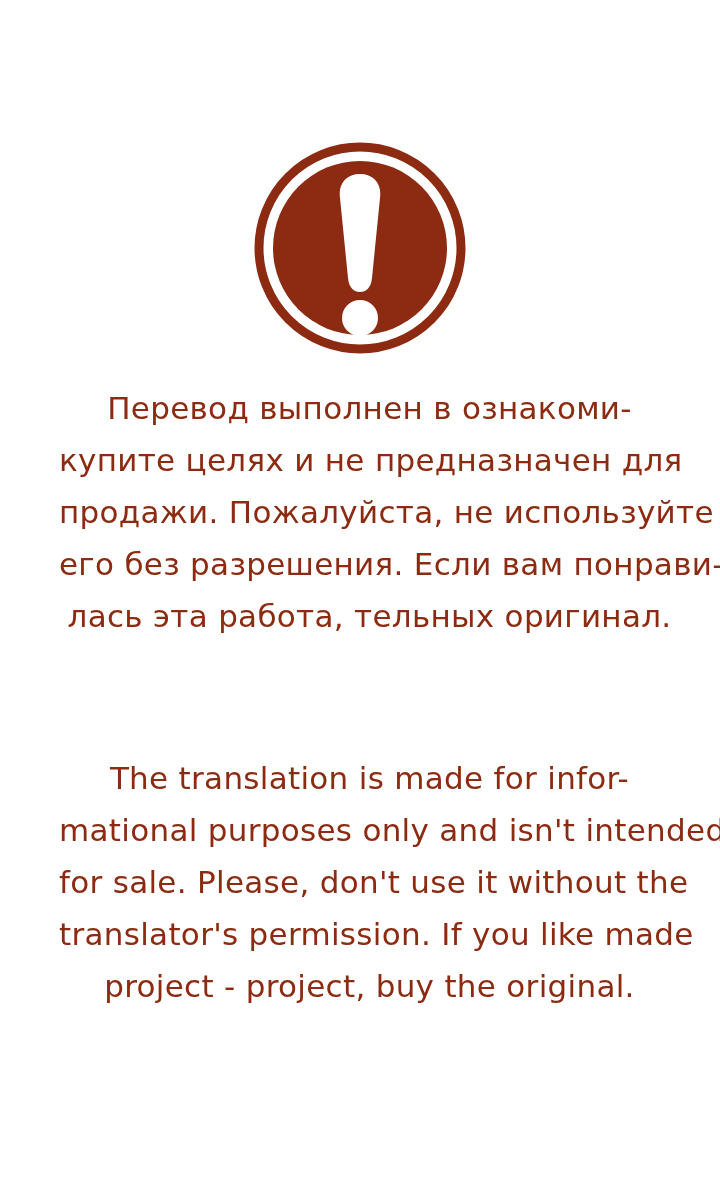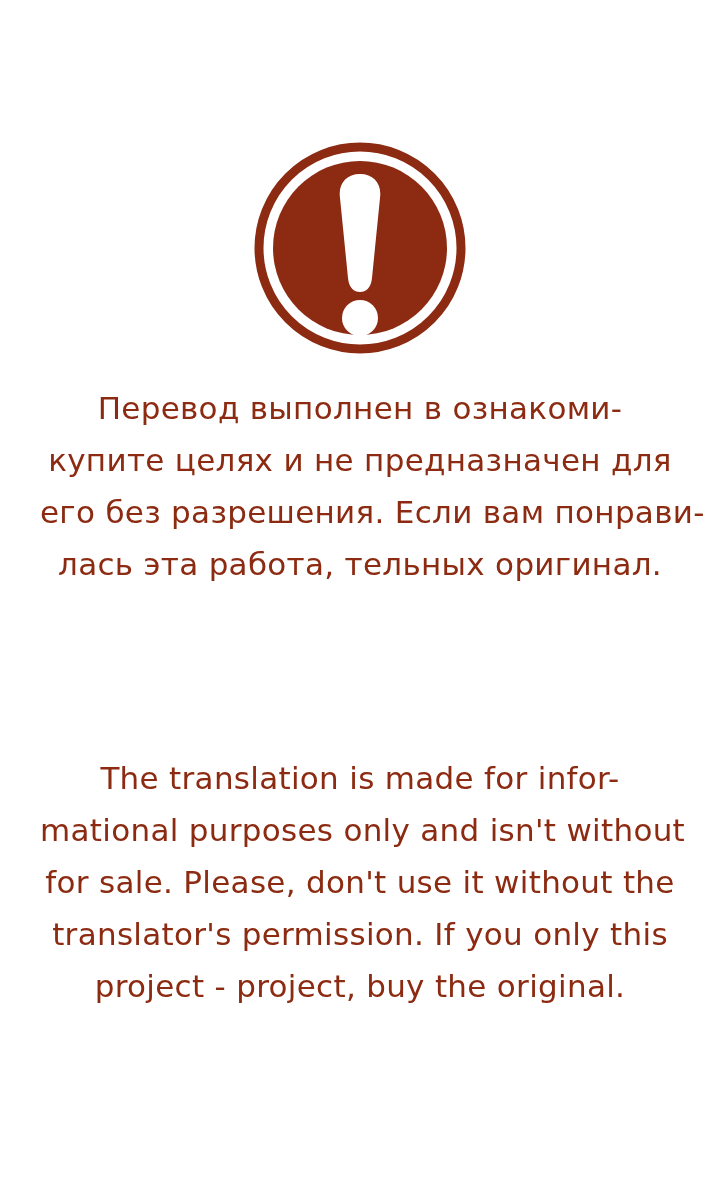--- a/index.html
+++ b/index.html
@@ -46,44 +46,46 @@
   }
   .notice-en {
     top: 752px;
     font-size: 31px;
     line-height: 52px;
     letter-spacing: 0.3px;
   }
   .notice-line {
     display: block;
     white-space: pre;
+    margin-left: 19px;
   }
 </style>
 </head>
 <body>
 
 <div class="page">
 
   <div class="warning-icon-wrap">
     <svg class="warning-icon" width="220" height="220" viewBox="0 0 220 220">
       <circle cx="110" cy="110" r="101" fill="none" stroke="#8c2b11" stroke-width="9"></circle>
       <circle cx="110" cy="110" r="87" fill="#8c2b11"></circle>
       <path d="M110 36 C124 36 132 46 130 60 L122 140 C121 150 116 154 110 154 C104 154 99 150 98 140 L90 60 C88 46 96 36 110 36 Z" fill="#ffffff"></path>
       <circle cx="110" cy="180" r="18" fill="#ffffff"></circle>
     </svg>
   </div>
 
   <div class="notice-block notice-ru">
     <span class="notice-line">Перевод выполнен в ознакоми-</span>
     <span class="notice-line">купите целях и не предназначен для</span>
+    <span class="notice-line">продажи. Пожалуйста, не используйте</span>
     <span class="notice-line">его без разрешения. Если вам понрави-</span>
     <span class="notice-line">лась эта работа, тельных оригинал.</span>
   </div>
 
   <div class="notice-block notice-en">
     <span class="notice-line">The translation is made for infor-</span>
-    <span class="notice-line">mational purposes only and isn't without</span>
+    <span class="notice-line">mational purposes only and isn't intended</span>
     <span class="notice-line">for sale. Please, don't use it without the</span>
-    <span class="notice-line">translator's permission. If you only this</span>
+    <span class="notice-line">translator's permission. If you like made</span>
     <span class="notice-line">project - project, buy the original.</span>
   </div>
 
 </div>
 
 </body></html>

